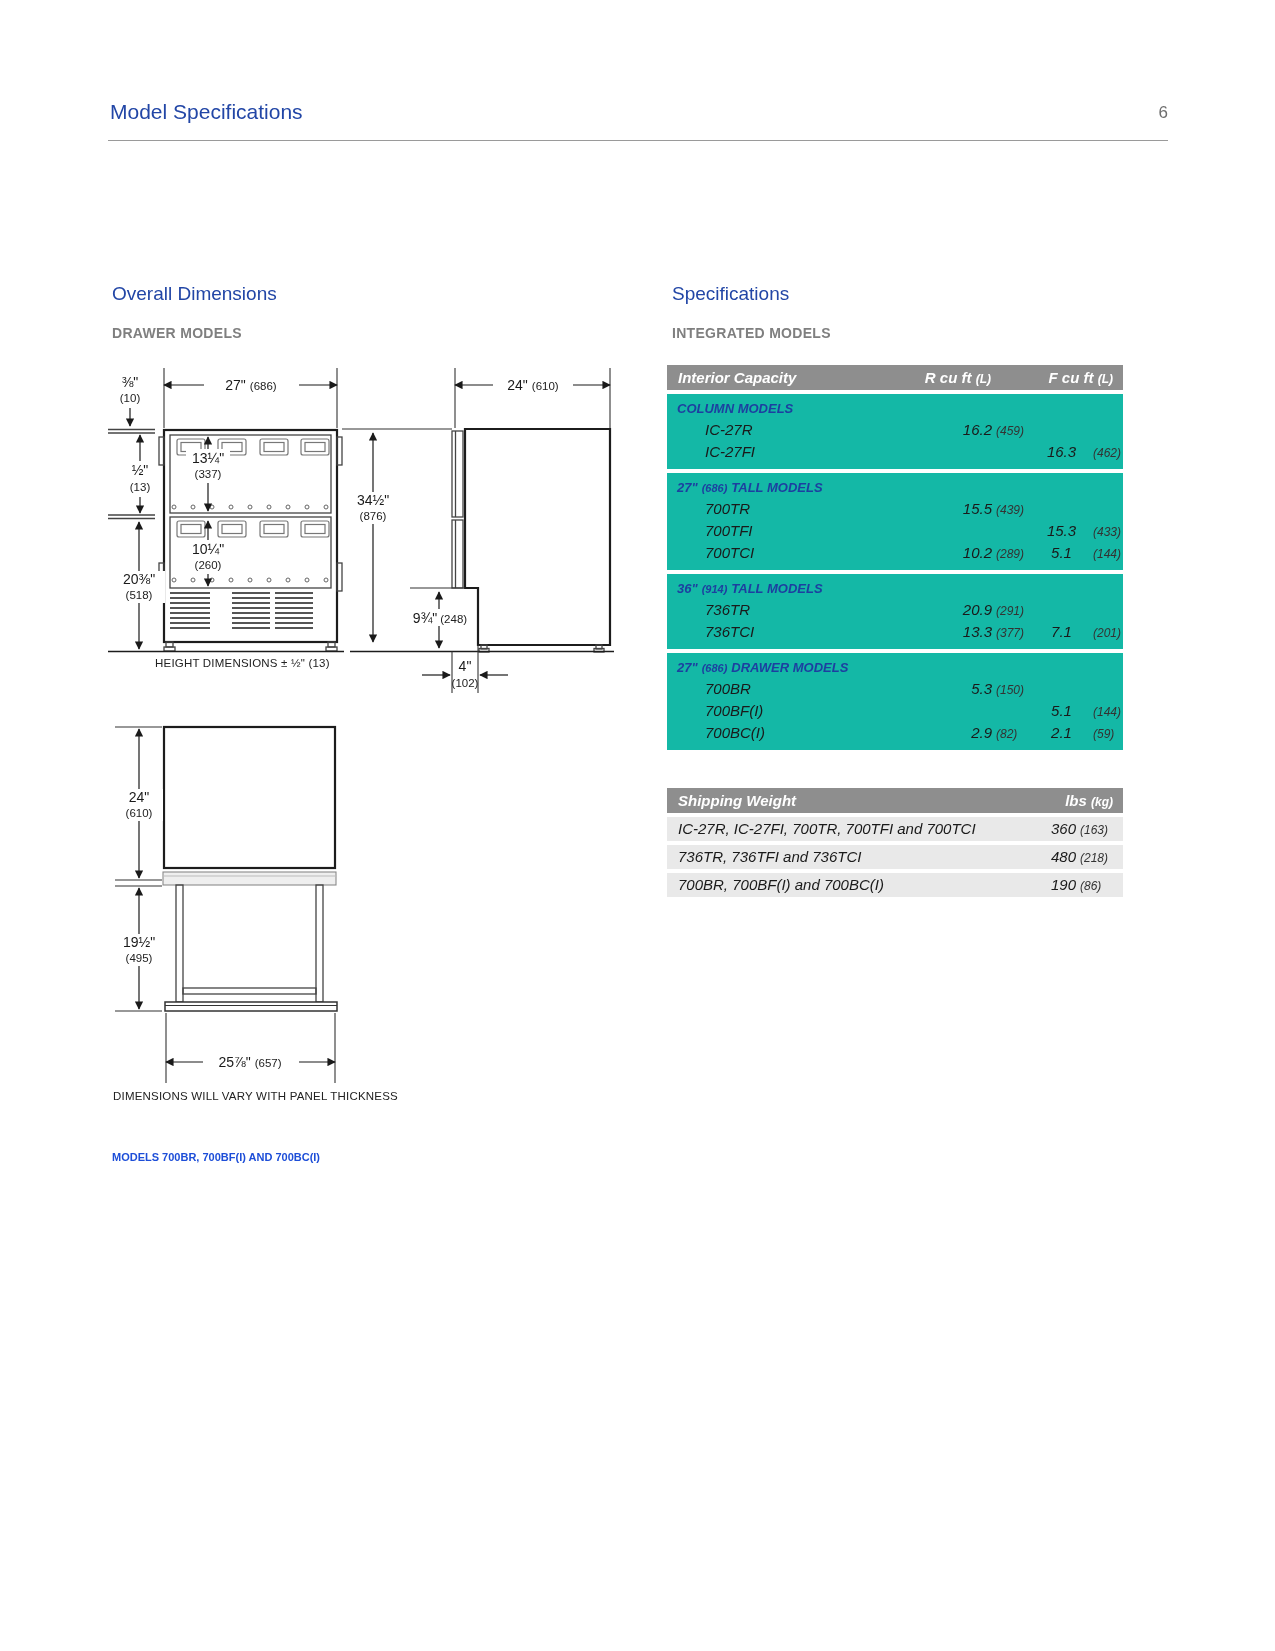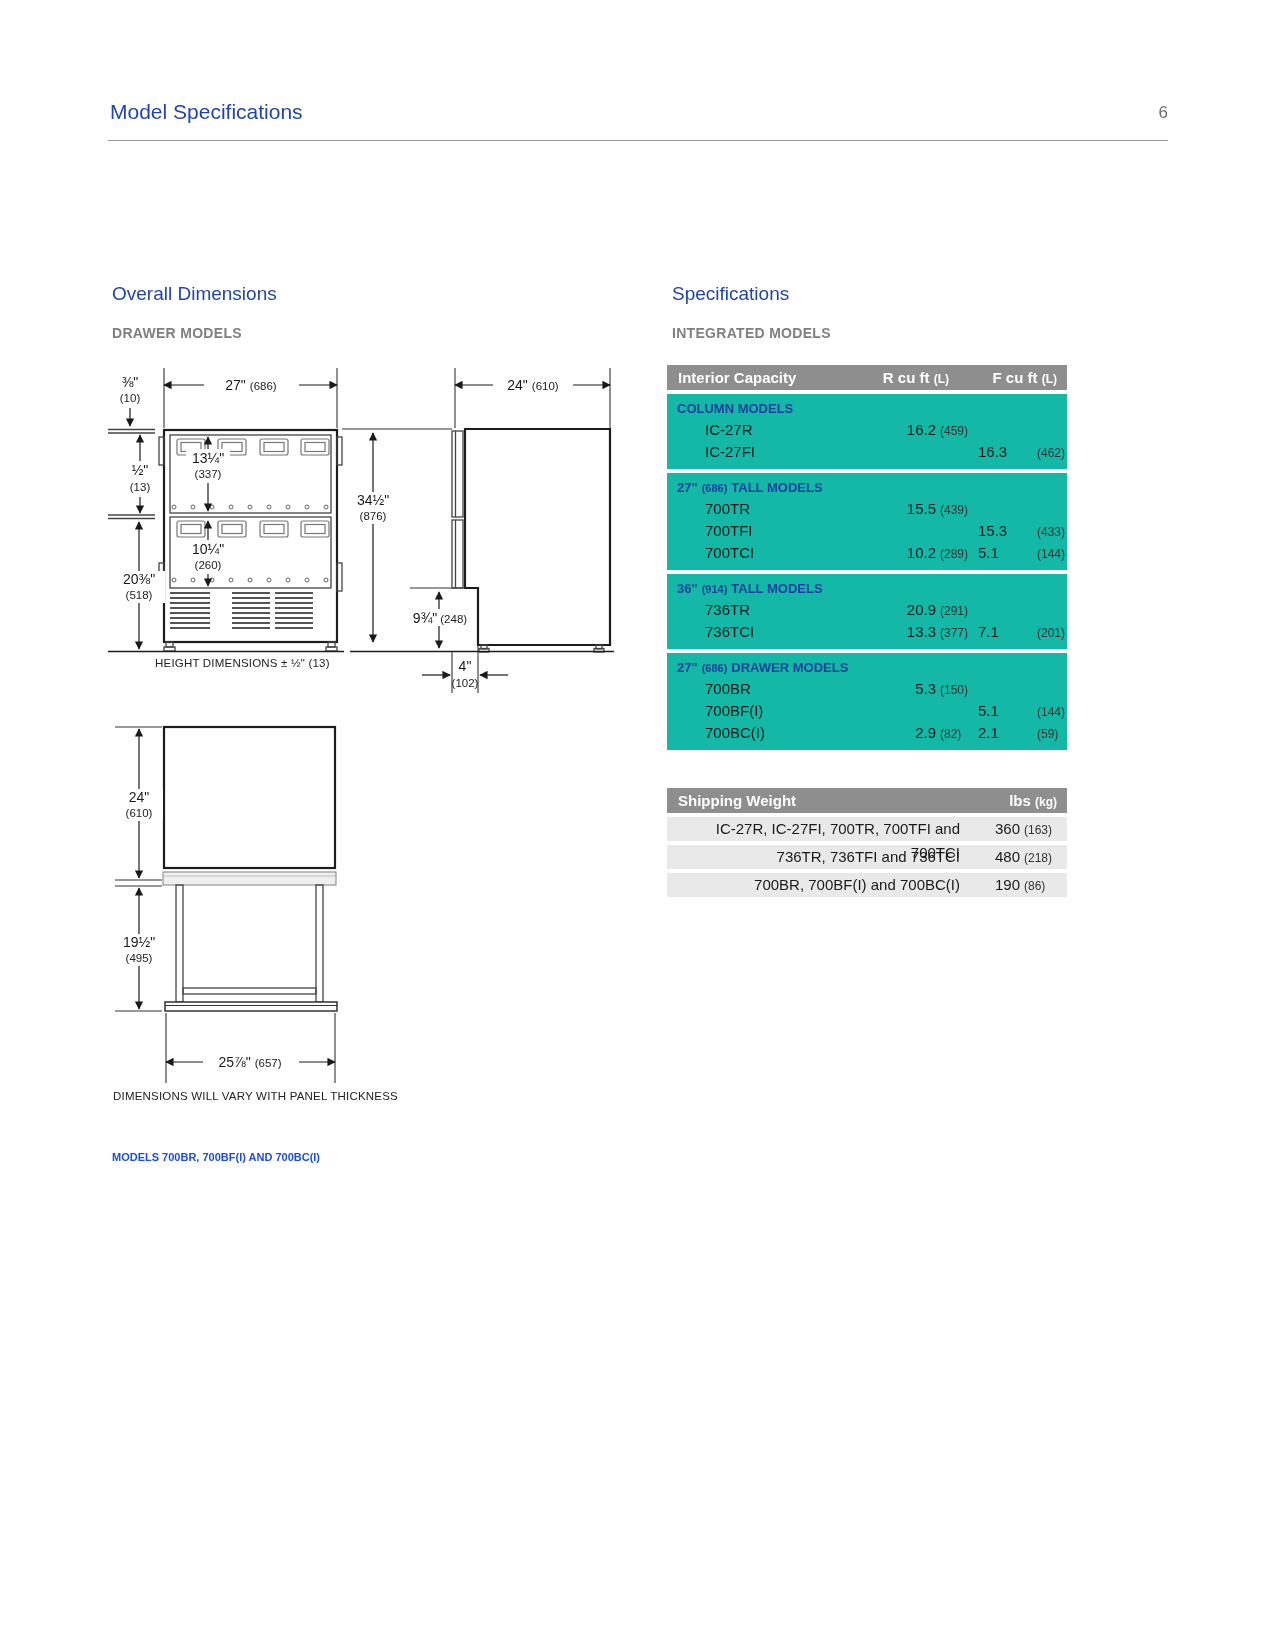--- a/index.html
+++ b/index.html
@@ -17,40 +17,40 @@
   .d{font-size:14px;}
   .dp{font-size:11.5px;fill:#222;}
   .dn{font-size:11.5px;fill:#222;letter-spacing:.2px;}
   .dimline{stroke:#1a1a1a;stroke-width:1.2;}
   .ext{stroke:#333;stroke-width:1.1;}
   .thick{stroke:#1c1c1c;stroke-width:2.2;fill:#fff;}
   .thin{stroke:#444;stroke-width:1.3;fill:none;}
   .lite{stroke:#777;stroke-width:1.2;fill:#fff;}
   .models-cap{position:absolute;font-size:11px;font-weight:bold;color:#1d4ed8;}
   
-  .tbl{position:absolute;width:400px;}
+  .tbl{position:absolute;width:456px;font-style:italic;}
   .tbl-head{position:relative;height:25px;background:#8e8e8e;color:#fff;font-weight:bold;
             font-size:15px;line-height:25px;margin-bottom:4px;}
   .th1{position:absolute;left:11px;}
-  .th2{position:absolute;right:118px;}
+  .th2{position:absolute;right:132px;}
   .th3{position:absolute;right:10px;}
   .th-sub{font-size:12px;font-weight:bold;}
   .cap-group{background:#14b8a6;padding:5px 0 6px 0;margin-bottom:4px;}
   .grp{height:20px;line-height:20px;padding-left:10px;font-size:13px;font-weight:bold;color:#1d3fa0;}
   .grp .gp{font-size:11px;}
   .grp span{margin-right:4px;}
   .cap-row{display:flex;height:22px;line-height:22px;align-items:baseline;font-size:15px;}
   .c-name{flex:1;padding-left:38px;}
   .c-r{width:90px;text-align:right;}
   .c-rl{width:38px;padding-left:4px;font-size:12px;color:#333;}
-  .c-f{width:55px;text-align:left;}
+  .c-f{width:55px;text-align:center;}
   .c-fl{width:30px;padding-left:4px;font-size:12px;color:#333;}
   .ship-row{display:flex;height:24px;line-height:24px;align-items:baseline;background:#e9e9e9;
             margin-bottom:4px;font-size:15px;padding-right:10px;}
-  .s-name{flex:1;padding-left:11px;text-align:right;}
+  .s-name{flex:1;padding-left:11px;}
   .s-w{width:60px;text-align:right;}
   .s-wl{width:33px;padding-left:4px;font-size:12px;color:#333;}
 </style>
 </head>
 <body>
 
 <div class="page">
 
   <div class="hdr-title">Model Specifications</div>
   <div class="hdr-num">6</div>

